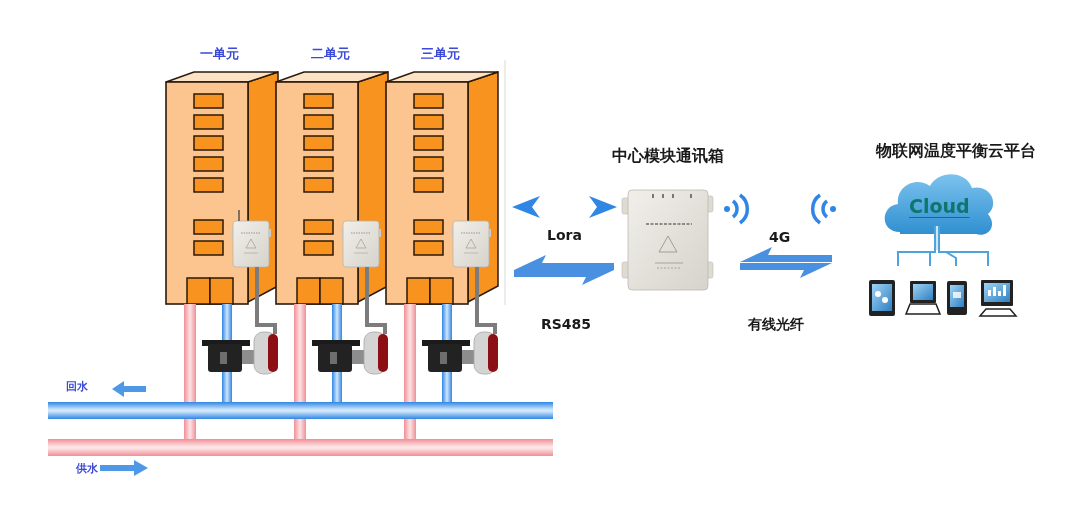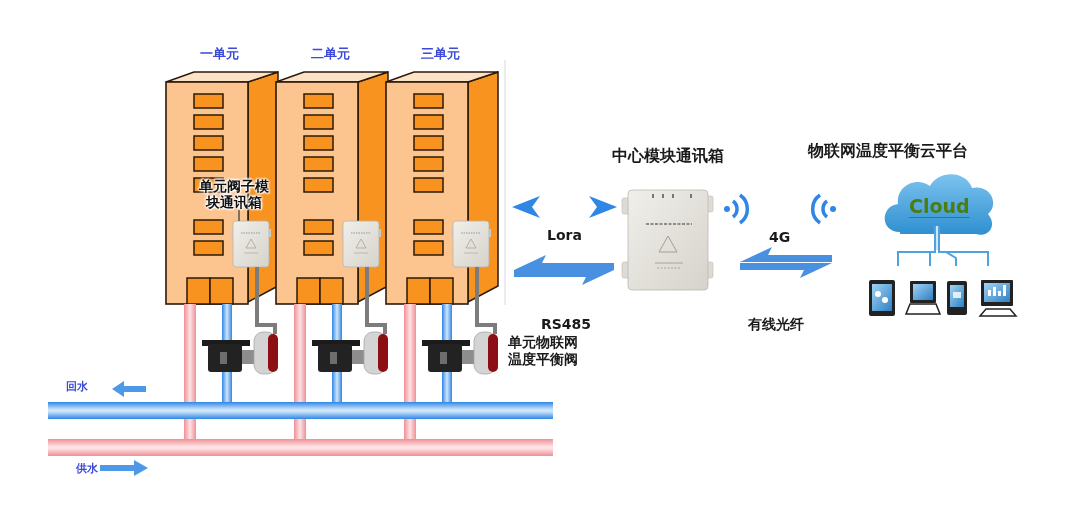--- a/index.html
+++ b/index.html
@@ -5,21 +5,21 @@
   html, body { margin: 0; padding: 0; background: #ffffff; }
   body { width: 1080px; height: 517px; overflow: hidden; position: relative; font-family: "DejaVu Sans", sans-serif; }
   #stage { position: absolute; left: 0; top: 0; width: 934px; height: 517px; }
   .lbl { position: absolute; white-space: nowrap; }
   .unit-title { color: #3b4bd8; font-size: 13px; font-weight: bold; }
   .dark-lbl { color: #1a1a1a; font-size: 16px; font-weight: bold; }
   .halo { color: #111; font-size: 14px; font-weight: bold; line-height: 16px; text-align: center;
           text-shadow: 0 0 3px #fff, 0 0 3px #fff, 0 0 2px #fff, 1px 1px 2px #fff, -1px -1px 2px #fff; }
   .proto { color: #1a1a1a; font-size: 14px; font-weight: bold; margin-top: 29px; }
   .flow { color: #3b4bd8; font-size: 11px; font-weight: bold; }
-  .cloudtxt { color: #4d7c0f; font-size: 19px; font-weight: bold; text-decoration: underline; text-underline-offset: 4px; }
+  .cloudtxt { color: #0f766e; font-size: 19px; font-weight: bold; text-decoration: underline; text-underline-offset: 4px; }
 </style>
 </head>
 <body>
 
 <div id="stage">
   <svg id="svg" width="1080" height="517" viewBox="0 0 1080 517">
     <defs>
       <linearGradient id="gBlue" x1="0" y1="0" x2="0" y2="1">
         <stop offset="0" stop-color="#2f86e4"></stop>
           <stop offset="0.45" stop-color="#cfe6fb"></stop>
@@ -234,38 +234,30 @@
         </g>
       </g>
   </svg>
 
   
   <div class="lbl unit-title" style="left:200px;top:45px;">一单元</div>
   <div class="lbl unit-title" style="left:311px;top:45px;">二单元</div>
   <div class="lbl unit-title" style="left:421px;top:45px;">三单元</div>
 
   
-  <div class="lbl halo" style="left:199px;top:178px;">
-    <div>单元阀子模</div>
-    <div>块通讯箱</div>
-  </div>
-
-  
-  <div class="lbl" style="left:508px;top:334px;font-size:14px;font-weight:bold;color:#1a1a1a;line-height:17px;">
-    <div>单元物联网</div>
-    <div>温度平衡阀</div>
-  </div>
+
+  
 
   
   <div class="lbl flow" style="left:66px;top:379px;">回水</div>
   <div class="lbl flow" style="left:66px;top:461px;margin-left:10px;">供水</div>
 
   
   <div class="lbl dark-lbl" style="left:612px;top:146px;">中心模块通讯箱</div>
   <div class="lbl proto" style="left:547px;top:198px;">Lora</div>
   <div class="lbl proto" style="left:541px;top:287px;">RS485</div>
   <div class="lbl proto" style="left:769px;top:200px;">4G</div>
   <div class="lbl proto" style="left:748px;top:287px;">有线光纤</div>
 
   
-  <div class="lbl dark-lbl" style="left:808px;top:141px;">物联网温度平衡云平台</div>
+  <div class="lbl dark-lbl" style="left:876px;top:141px;">物联网温度平衡云平台</div>
   <div class="lbl cloudtxt" style="left:909px;top:195px;">Cloud</div>
 </div>
 
 </body></html>

